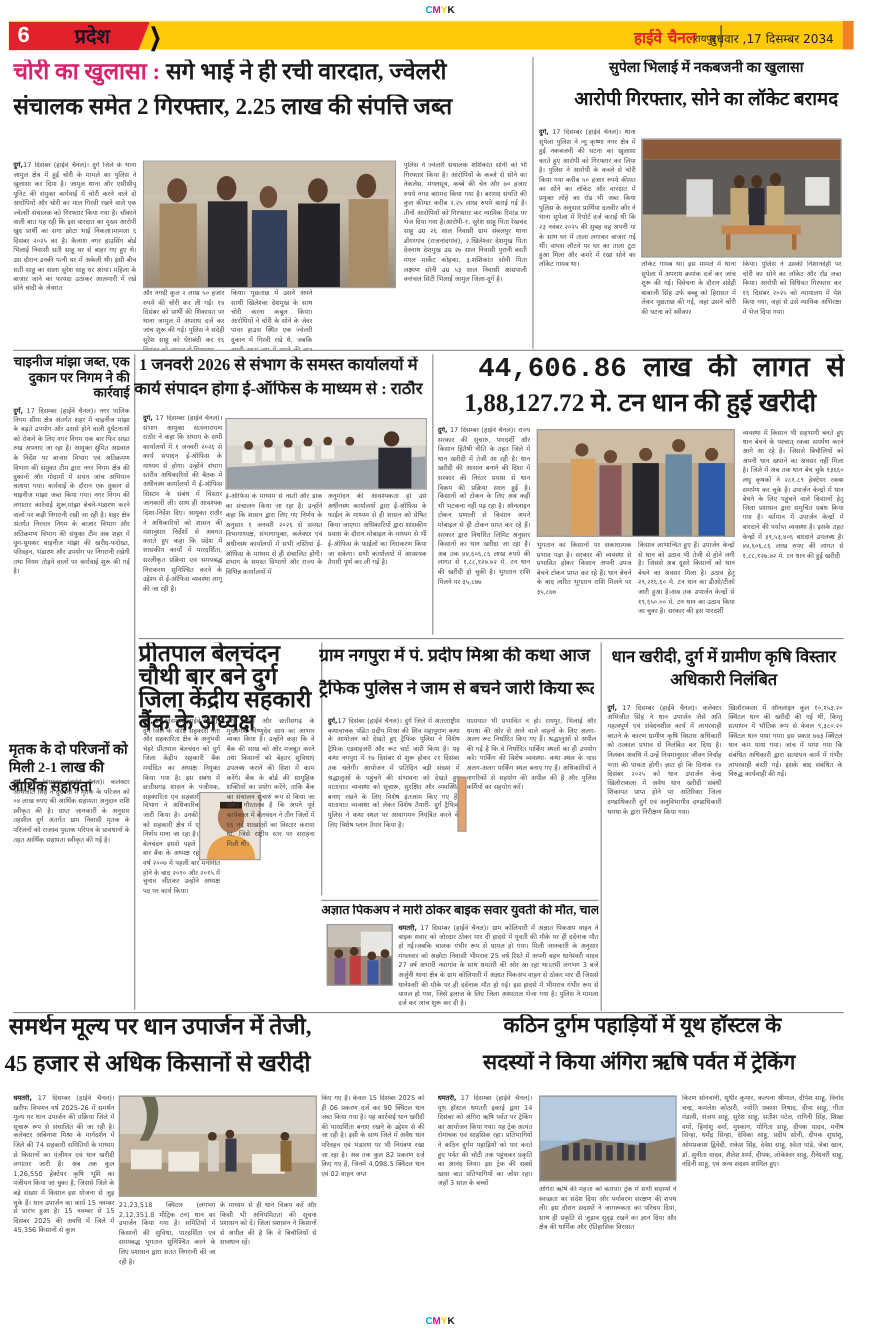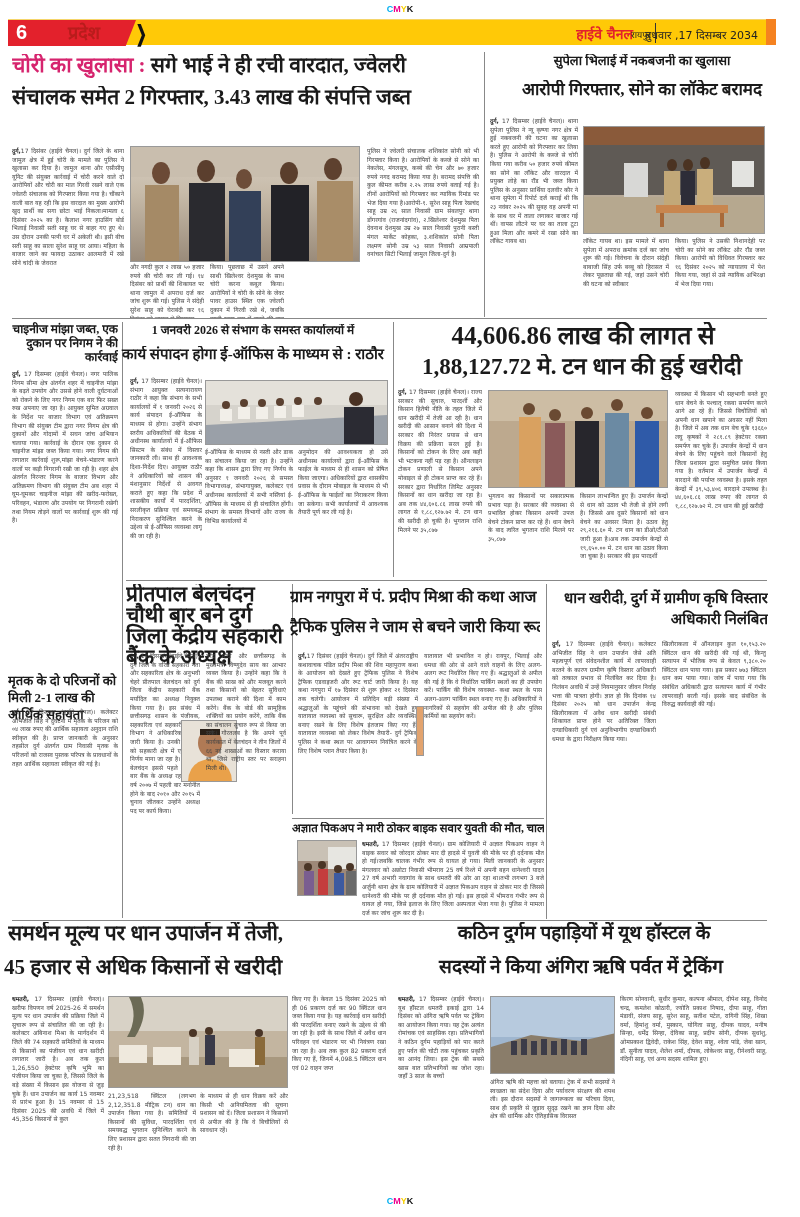--- a/index.html
+++ b/index.html
@@ -2,21 +2,21 @@
 <html><head>
 <meta charset="utf-8">
 <style>
 *{box-sizing:border-box;margin:0;padding:0}
 body{width:800px;height:1217px;background:#fff;position:relative;overflow:hidden;font-family:"DejaVu Sans",sans-serif;color:#222}
 .cmyk{position:absolute;left:0;width:800px;text-align:center;font:bold 9px "Liberation Sans",sans-serif;letter-spacing:0}
 .cmyk .c{color:#00aeef}.cmyk .m{color:#ec008c}.cmyk .y{color:#f7d000}.cmyk .k{color:#111}
 .masthead{position:absolute;left:8px;top:19px;width:758px;height:26px;background:#ffc907;border-top:1px solid #f5d56a}
 .masthead .red{position:absolute;left:0;top:0;width:128px;height:26px;background:#e3212c;clip-path:polygon(0 0,100% 0,92% 100%,0 100%)}
 .masthead .pnum{position:absolute;left:8px;top:1px;font:bold 20px "Liberation Sans",sans-serif;color:#fff}
-.masthead .sec{position:absolute;left:60px;top:0px;font:bold 18px "DejaVu Sans",sans-serif;color:#b91c1c}
+.masthead .sec{position:absolute;left:60px;top:0px;font:bold 18px "DejaVu Sans",sans-serif;color:#0f172a}
 .masthead .chev{position:absolute;left:124px;top:1px;font:bold 22px "Liberation Sans",sans-serif;color:#111;transform:scaleX(.6)}
 .masthead .brand{position:absolute;right:133px;top:4px;font:bold 14px "DejaVu Sans",sans-serif;color:#e3212c}
 .masthead .city{position:absolute;right:115px;top:8px;font:9px "DejaVu Sans",sans-serif;color:#222}
 .masthead .vbar{position:absolute;right:110px;top:3px;width:1px;height:20px;background:#333}
 .masthead .date{position:absolute;right:8px;top:7px;font:11px "DejaVu Sans",sans-serif;color:#222}
 .orange{position:absolute;left:766px;top:19px;width:10px;height:26px;background:#f58220}
 .hl{position:absolute;font-family:Liberation Serif, serif;font-weight:bold;line-height:1.12;color:#1a1a1a;white-space:nowrap;overflow:hidden}
 .hl .pink{color:#d6246e}
 .body{position:absolute;font:6px/8.6px "DejaVu Sans",sans-serif;color:#444;text-align:justify;overflow:hidden}
 .body b{color:#222}
@@ -34,21 +34,21 @@
   <span class="sec">प्रदेश</span>
   <span class="chev">❯</span>
   <span class="brand">हाईवे चैनल</span>
   <span class="city">रायपुर</span>
   <span class="vbar"></span>
   <span class="date">बुधवार ,17 दिसम्बर 2034</span>
 </div>
 <div class="orange"></div>
 
 <div class="hl" style="left:12px;top:54px;font-size:21px;width:470px"><span class="pink">चोरी का खुलासा :</span> <span>सगे भाई ने ही रची वारदात, ज्वेलरी</span></div>
-<div class="hl" style="left:12px;top:86px;font-size:21px;width:470px">संचालक समेत 2 गिरफ्तार, 3.43 लाख की संपत्ति जब्त</div>
+<div class="hl" style="left:12px;top:86px;font-size:21px;width:470px">संचालक समेत 2 गिरफ्तार, 2.25 लाख की संपत्ति जब्त</div>
 
 <div class="body" style="left:12px;top:147px;width:112px;height:170px"><b>दुर्ग,</b><span>17 दिसंबर (हाईवे चैनल)। दुर्ग जिले के थाना जामुल क्षेत्र में हुई चोरी के मामले का पुलिस ने खुलासा कर दिया है। जामुल थाना और एसीसीयू यूनिट की संयुक्त कार्रवाई में चोरी करने वाले दो आरोपियों और चोरी का माल गिरवी रखने वाले एक ज्वेलरी संचालक को गिरफ्तार किया गया है। चौंकाने वाली बात यह रही कि इस वारदात का मुख्य आरोपी खुद प्रार्थी का सगा छोटा भाई निकला।मामला ६ दिसंबर २०२५ का है। कैलाश नगर हाउसिंग बोर्ड भिलाई निवासी सती साहू घर से बाहर गए हुए थे। उस दौरान उनकी पत्नी घर में अकेली थी। इसी बीच सती साहू का साला सुरेश साहू घर आया। महिला के बाजार जाने का फायदा उठाकर आलमारी में रखे सोने चांदी के जेवरात</span></div>
 <div class="photo" style="left:130px;top:146px;width:230px;height:116px;background:linear-gradient(180deg,#d8cfc4 0%,#c7bba9 40%,#9a8b7a 100%)">
   <svg width="230" height="116" viewBox="0 0 230 116">
     <rect x="0" y="0" width="230" height="30" fill="#c9beae"></rect>
     <ellipse cx="30" cy="26" rx="9" ry="11" fill="#6b4a36"></ellipse>
       <rect x="14" y="38" width="34" height="78" fill="#a58a66"></rect>
     <ellipse cx="75" cy="24" rx="9" ry="11" fill="#5b3f2e"></ellipse>
       <rect x="58" y="36" width="36" height="80" fill="#2a2a2f"></rect>
     <ellipse cx="113" cy="32" rx="8" ry="10" fill="#6d4d39"></ellipse>
@@ -92,21 +92,21 @@
 <div class="rule" style="left:12px;top:318px;width:755px;height:1px"></div>
 
 <div class="hl" style="left:8px;top:322px;font-size:12px;width:110px;text-align:right;white-space:normal;line-height:14px">चाइनीज मांझा जब्त, एक दुकान पर निगम ने की कार्रवाई</div>
 <div class="body" style="left:12px;top:370px;width:106px;height:300px"><b>दुर्ग,</b> <span>17 दिसम्बर (हाईवे चैनल)। नगर पालिक निगम सीमा क्षेत्र अंतर्गत शहर में चाइनीज मांझा के बढ़ते उपयोग और उससे होने वाली दुर्घटनाओं को रोकने के लिए नगर निगम एक बार फिर सख्त रुख अपनाए जा रहा है। आयुक्त सुमित अग्रवाल के निर्देश पर बाजार विभाग एवं अतिक्रमण विभाग की संयुक्त टीम द्वारा नगर निगम क्षेत्र की दुकानों और गोदामों में सघन जांच अभियान चलाया गया। कार्रवाई के दौरान एक दुकान से चाइनीज मांझा जब्त किया गया। नगर निगम की लगातार कार्रवाई शुरू,मांझा बेचने-भंडारण करने वालों पर कड़ी निगरानी रखी जा रही है। शहर क्षेत्र अंतर्गत निरन्तर निगम के बाजार विभाग और अतिक्रमण विभाग की संयुक्त टीम अब शहर में घूम-घूमकर चाइनीज मांझा की खरीद-फरोख्त, परिवहन, भंडारण और उपयोग पर निगरानी रखेगी तथा नियम तोड़ने वालों पर कार्रवाई शुरू की गई है।</span></div>
 
 <div class="hl" style="left:8px;top:672px;font-size:13px;width:112px;white-space:normal;line-height:17px">मृतक के दो परिजनों को मिली 2-1 लाख की आर्थिक सहायता</div>
 <div class="body" style="left:12px;top:708px;width:106px;height:218px"><b>दुर्ग,</b> <span>17 दिसम्बर (हाईवे चैनल)। कलेक्टर अभिजीत सिंह ने दुर्घटना में मृतक के परिजन को ०४ लाख रुपए की आर्थिक सहायता अनुदान राशि स्वीकृत की है। प्राप्त जानकारी के अनुसार तहसील दुर्ग अंतर्गत ग्राम निवासी मृतक के परिजनों को राजस्व पुस्तक परिपत्र के प्रावधानों के तहत आर्थिक सहायता स्वीकृत की गई है।</span></div>
 
 <div class="rule" style="left:122px;top:322px;width:1px;height:596px"></div>
 
-<div class="hl" style="left:108px;top:324px;font-size:12px;width:290px;text-align:center">1 जनवरी 2026 से संभाग के समस्त कार्यालयों में</div>
+<div class="hl" style="left:108px;top:324px;font-size:15px;width:290px;text-align:center">1 जनवरी 2026 से संभाग के समस्त कार्यालयों में</div>
 <div class="hl" style="left:108px;top:346px;font-size:15px;width:290px;text-align:center">कार्य संपादन होगा ई-ऑफिस के माध्यम से : राठौर</div>
 <div class="body" style="left:130px;top:377px;width:72px;height:200px"><b>दुर्ग,</b> <span>17 दिसम्बर (हाईवे चैनल)। संभाग आयुक्त सत्यनारायण राठौर ने कहा कि संभाग के सभी कार्यालयों में १ जनवरी २०२६ से कार्य संपादन ई-ऑफिस के माध्यम से होगा। उन्होंने संभाग स्तरीय अधिकारियों की बैठक में अधीनस्थ कार्यालयों में ई-ऑफिस सिस्टम के संबंध में विस्तार जानकारी ली। साथ ही आवश्यक दिशा-निर्देश दिए। आयुक्त राठौर ने अधिकारियों को शासन की मंशानुसार निर्देशों से अवगत कराते हुए कहा कि प्रदेश में शासकीय कार्यों में पारदर्शिता, सरलीकृत प्रक्रिया एवं समयबद्ध निराकरण सुनिश्चित करने के उद्देश्य से ई-ऑफिस व्यवस्था लागू की जा रही है।</span></div>
 <div class="photo" style="left:205px;top:380px;width:183px;height:65px;background:#d6d3cc">
   <svg width="183" height="65" viewBox="0 0 183 65">
     <rect x="0" y="0" width="183" height="24" fill="#e4e1da"></rect>
     <polygon points="0,44 183,34 183,65 0,65" fill="#9aa0a8"></polygon>
     <g fill="#5a4030">
         <circle cx="20" cy="24" r="4"></circle>
         <circle cx="38" cy="22" r="4"></circle>
         <circle cx="56" cy="22" r="4"></circle>
@@ -122,21 +122,21 @@
         <rect x="86" y="24" width="12" height="12"></rect>
       </g>
     <circle cx="150" cy="18" r="7" fill="#4a3224"></circle>
       <rect x="138" y="26" width="30" height="39" fill="#2b2b33"></rect>
   </svg>
 </div>
 <div class="body" style="left:205px;top:448px;width:88px;height:130px">ई-ऑफिस के माध्यम से नस्ती और डाक का संचालन किया जा रहा है। उन्होंने कहा कि शासन द्वारा लिए गए निर्णय के अनुसार १ जनवरी २०२६ से समस्त विभागाध्यक्ष, संभागायुक्त, कलेक्टर एवं अधीनस्थ कार्यालयों में सभी नस्तियां ई-ऑफिस के माध्यम से ही संचालित होंगी। संभाग के समस्त विभागों और राज्य के विभिन्न कार्यालयों में</div>
 <div class="body" style="left:298px;top:448px;width:90px;height:130px">अनुमोदन की आवश्यकता हो उसे अधीनस्थ कार्यालयों द्वारा ई-ऑफिस के फाईल के माध्यम से ही शासन को प्रेषित किया जाएगा। अधिकारियों द्वारा शासकीय प्रवास के दौरान मोबाइल के माध्यम से भी ई-ऑफिस के फाईलों का निराकरण किया जा सकेगा। सभी कार्यालयों में आवश्यक तैयारी पूर्ण कर ली गई है।</div>
 
 <div class="rule" style="left:393px;top:322px;width:1px;height:255px"></div>
-<div class="hl" style="left:398px;top:322px;font-size:25px;width:370px;text-align:center;font-family:Liberation Serif, serif">44,606.86 लाख की लागत से</div>
+<div class="hl" style="left:398px;top:322px;font-size:25px;width:370px;text-align:right;font-family:Liberation Mono, monospace">44,606.86 लाख की लागत से</div>
 <div class="hl" style="left:396px;top:354px;font-size:23px;width:372px;text-align:center">1,88,127.72 मे. टन धान की हुई खरीदी</div>
 <div class="body" style="left:398px;top:388px;width:84px;height:190px"><b>दुर्ग,</b> <span>17 दिसम्बर (हाईवे चैनल)। राज्य सरकार की सुचारु, पारदर्शी और किसान हितैषी नीति के तहत जिले में धान खरीदी में तेजी आ रही है। धान खरीदी की आसान बनाने की दिशा में सरकार की निरंतर प्रयास से धान विक्रय की प्रक्रिया सरल हुई है। किसानों को टोकन के लिए अब कहीं भी भटकना नहीं पड़ रहा है। ऑनलाइन टोकन प्रणाली से किसान अपने मोबाइल से ही टोकन प्राप्त कर रहे हैं। सरकार द्वारा निर्धारित लिमिट अनुसार किसानों का धान खरीदा जा रहा है। अब तक ४४,६०६.८६ लाख रुपये की लागत से १,८८,१२७.७२ मे. टन धान की खरीदी हो चुकी है। भुगतान राशि मिलने पर ३५,८७७</span></div>
 <div class="photo" style="left:488px;top:390px;width:180px;height:98px;background:#bda98e">
   <svg width="180" height="98" viewBox="0 0 180 98">
     <rect x="0" y="0" width="180" height="30" fill="#cdbda4"></rect>
     <g fill="#6a4a32">
         <circle cx="40" cy="18" r="6"></circle>
         <circle cx="66" cy="24" r="6"></circle>
         <circle cx="98" cy="22" r="6"></circle>
         <circle cx="128" cy="14" r="6"></circle>
@@ -167,21 +167,21 @@
 <div class="body" style="left:206px;top:652px;width:80px;height:265px">नरेंद्र मोदी और छत्तीसगढ़ के मुख्यमंत्री विष्णुदेव साय का आभार व्यक्त किया है। उन्होंने कहा कि वे बैंक की साख को और मजबूत करने तथा किसानों को बेहतर सुविधाएं उपलब्ध कराने की दिशा में काम करेंगे। बैंक के बोर्ड की सामूहिक शक्तियों का प्रयोग करेंगे, ताकि बैंक का संचालन सुचारु रूप से किया जा सके। गौरतलब है कि अपने पूर्व कार्यकाल में बेलचंदन ने तीन जिलों में ६६ नई शाखाओं का विस्तार कराया था, जिसे राष्ट्रीय स्तर पर सराहना मिली थी।</div>
 
 <div class="rule" style="left:292px;top:584px;width:1px;height:230px"></div>
 <div class="hl" style="left:290px;top:588px;font-size:16px;width:250px;text-align:center">ग्राम नगपुरा में पं. प्रदीप मिश्रा की कथा आज से</div>
 <div class="hl" style="left:290px;top:618px;font-size:16px;width:250px;text-align:center">ट्रैफिक पुलिस ने जाम से बचने जारी किया रूट चार्ट</div>
 <div class="body" style="left:298px;top:652px;width:120px;height:165px"><b>दुर्ग,</b><span>17 दिसंबर (हाईवे चैनल)। दुर्ग जिले में अंतरराष्ट्रीय कथावाचक पंडित प्रदीप मिश्रा की शिव महापुराण कथा के आयोजन को देखते हुए ट्रैफिक पुलिस ने विशेष ट्रैफिक एडवाइजरी और रूट चार्ट जारी किया है। यह कथा नगपुरा में १७ दिसंबर से शुरू होकर २१ दिसंबर तक चलेगी। आयोजन में प्रतिदिन बड़ी संख्या में श्रद्धालुओं के पहुंचने की संभावना को देखते हुए यातायात व्यवस्था को सुचारू, सुरक्षित और व्यवस्थित बनाए रखने के लिए विशेष इंतजाम किए गए हैं। यातायात व्यवस्था को लेकर विशेष तैयारी- दुर्ग ट्रैफिक पुलिस ने कथा स्थल पर आवागमन नियंत्रित करने के लिए विशेष प्लान तैयार किया है।</span></div>
 <div class="body" style="left:424px;top:652px;width:118px;height:165px">यातायात भी प्रभावित न हो। रायपुर, भिलाई और धमधा की ओर से आने वाले वाहनों के लिए अलग-अलग रूट निर्धारित किए गए हैं। श्रद्धालुओं से अपील की गई है कि वे निर्धारित पार्किंग स्थलों का ही उपयोग करें। पार्किंग की विशेष व्यवस्था- कथा स्थल के पास अलग-अलग पार्किंग स्थल बनाए गए हैं। अधिकारियों ने नागरिकों से सहयोग की अपील की है और पुलिस कर्मियों का सहयोग करें।</div>
 <div class="photo" style="left:416px;top:706px;width:8px;height:50px;background:#e2a36e"></div>
 
 <div class="rule" style="left:546px;top:584px;width:1px;height:335px"></div>
-<div class="hl" style="left:548px;top:588px;font-size:15px;width:220px;text-align:right;white-space:normal;line-height:21px">धान खरीदी, दुर्ग में ग्रामीण कृषि विस्तार अधिकारी निलंबित</div>
+<div class="hl" style="left:548px;top:588px;font-size:15px;width:220px;text-align:center;white-space:normal;line-height:21px">धान खरीदी, दुर्ग में ग्रामीण कृषि विस्तार अधिकारी निलंबित</div>
 <div class="body" style="left:552px;top:640px;width:104px;height:278px"><b>दुर्ग,</b> <span>17 दिसम्बर (हाईवे चैनल)। कलेक्टर अभिजीत सिंह ने धान उपार्जन जैसे अति महत्वपूर्ण एवं संवेदनशील कार्य में लापरवाही बरतने के कारण ग्रामीण कृषि विस्तार अधिकारी को तत्काल प्रभाव से निलंबित कर दिया है। निलंबन अवधि में उन्हें नियमानुसार जीवन निर्वाह भत्ता की पात्रता होगी। ज्ञात हो कि दिनांक १४ दिसंबर २०२५ को धान उपार्जन केन्द्र खिलौराकला में अवैध धान खरीदी संबंधी शिकायत प्राप्त होने पर अतिरिक्त जिला दण्डाधिकारी दुर्ग एवं अनुविभागीय दण्डाधिकारी धमधा के द्वारा निरीक्षण किया गया।</span></div>
 <div class="body" style="left:662px;top:640px;width:104px;height:278px">खिलौराकला में ऑनलाइन कुल १०,१५३.२० क्विंटल धान की खरीदी की गई थी, किन्तु सत्यापन में भौतिक रूप से केवल ९,३८०.२० क्विंटल धान पाया गया। इस प्रकार ७७३ क्विंटल धान कम पाया गया। जांच में पाया गया कि संबंधित अधिकारी द्वारा सत्यापन कार्य में गंभीर लापरवाही बरती गई। इसके बाद संबंधित के विरुद्ध कार्यवाही की गई।</div>
 
 <div class="rule" style="left:292px;top:818px;width:252px;height:1px"></div>
 <div class="hl" style="left:292px;top:822px;font-size:11.5px;width:252px">अज्ञात पिकअप ने मारी ठोकर बाइक सवार युवती की मौत, चालक गंभीर</div>
 <div class="photo" style="left:297px;top:840px;width:60px;height:56px;background:#9d8878">
   <svg width="60" height="56" viewBox="0 0 60 56">
     <rect x="0" y="0" width="60" height="20" fill="#c9c1b5"></rect>
     <rect x="30" y="6" width="30" height="22" fill="#e7e6e1"></rect>
     <g fill="#4a3526">

